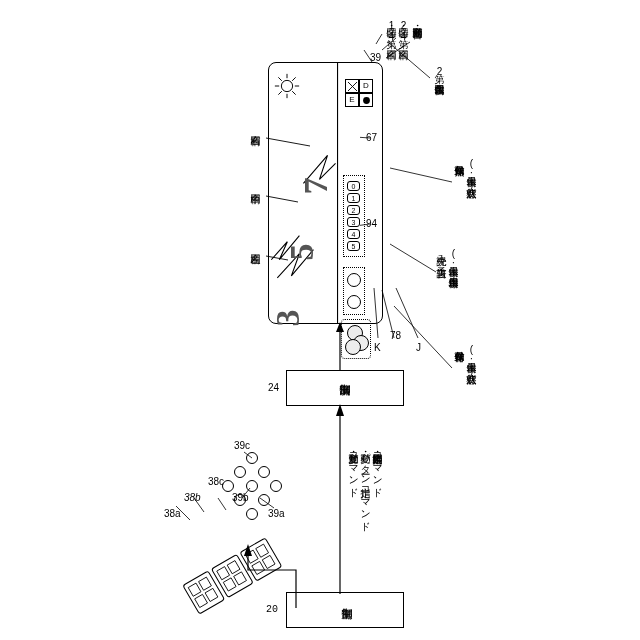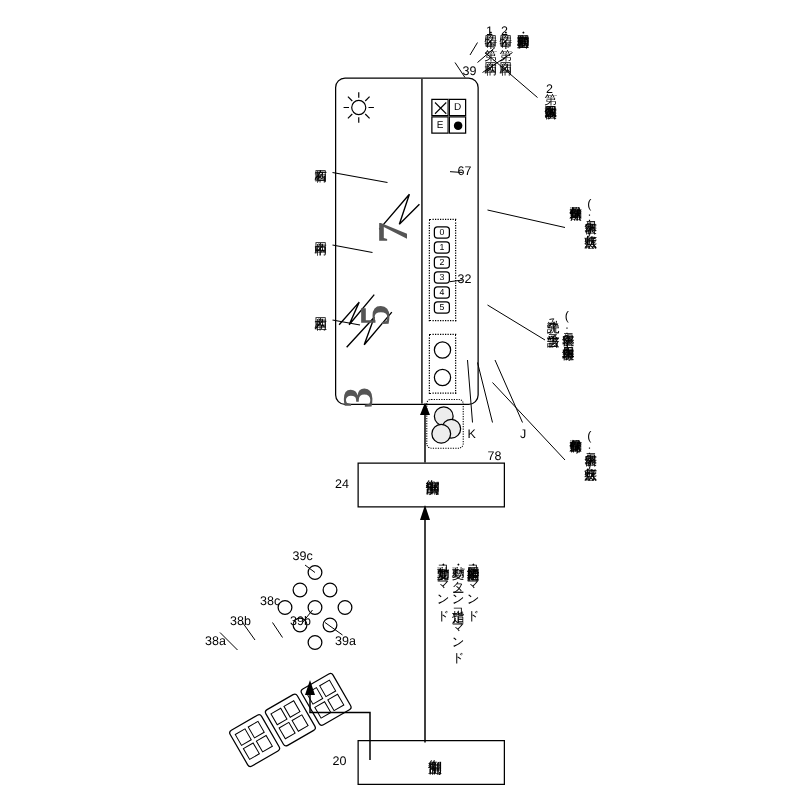--- a/index.html
+++ b/index.html
@@ -141,22 +141,22 @@
     <line x1="36" y1="18" x2="22" y2="30" stroke="#000" stroke-width="0.8"></line>
     <line x1="50" y1="22" x2="26" y2="38" stroke="#000" stroke-width="0.8"></line>
     <line x1="70" y1="58" x2="28" y2="22" stroke="#000" stroke-width="0.8"></line>
     <line x1="92" y1="162" x2="30" y2="148" stroke="#000" stroke-width="0.8"></line>
     <line x1="76" y1="252" x2="30" y2="224" stroke="#000" stroke-width="0.8"></line>
     <line x1="92" y1="348" x2="34" y2="286" stroke="#000" stroke-width="0.8"></line>
   </svg>
 
   <div class="num" style="left:370px;top:52px;">39</div>
   <div class="num" style="left:366px;top:132px;">67</div>
-  <div class="num" style="left:366px;top:218px;">32</div>
-  <div class="num" style="left:390px;top:360px;text-align:right;">78</div>
+  <div class="num" style="left:366px;top:218px;">94</div>
+  <div class="num" style="left:390px;top:330px;text-align:right;">78</div>
   <div class="num" style="left:374px;top:342px;">K</div>
   <div class="num" style="left:416px;top:342px;">J</div>
 
   <svg style="position:absolute;left:360px;top:40px;width:80px;height:320px;">
     <line x1="12" y1="22" x2="4" y2="10" stroke="#000" stroke-width="0.8"></line>
     <line x1="10" y1="98" x2="-20" y2="96" stroke="#000" stroke-width="0.8"></line>
     <line x1="10" y1="184" x2="-20" y2="188" stroke="#000" stroke-width="0.8"></line>
     <line x1="34" y1="298" x2="22" y2="250" stroke="#000" stroke-width="0.8"></line>
     <line x1="18" y1="298" x2="14" y2="248" stroke="#000" stroke-width="0.8"></line>
     <line x1="58" y1="298" x2="36" y2="248" stroke="#000" stroke-width="0.8"></line>
@@ -168,21 +168,21 @@
   <div class="num" style="left:268px;top:382px;">24</div>
 
   <svg style="position:absolute;left:330px;top:322px;width:20px;height:50px;">
     <line x1="10" y1="48" x2="10" y2="8" stroke="#000" stroke-width="1.2"></line>
     <polygon points="10,0 6,10 14,10" fill="#000"></polygon>
   </svg>
 
   <div class="box" style="left:286px;top:592px;width:118px;height:36px;">
     <div class="vt" style="font-size:11px;position:absolute;left:52px;top:6px;">主制御部</div>
   </div>
-  <div class="num" style="left:266px;top:604px;">20</div>
+  <div class="num" style="left:266px;top:604px;font-family:Liberation Mono, monospace;">20</div>
 
   <svg style="position:absolute;left:330px;top:404px;width:20px;height:192px;">
     <line x1="10" y1="190" x2="10" y2="10" stroke="#000" stroke-width="1.2"></line>
     <polygon points="10,0 6,12 14,12" fill="#000"></polygon>
   </svg>
 
   <div class="lbl vt" style="left:346px;top:446px;">・変動加算コマンド</div>
   <div class="lbl vt" style="left:358px;top:446px;">・変動パターン指定コマンド</div>
   <div class="lbl vt" style="left:370px;top:446px;">・装飾図柄指定コマンド</div>
 
@@ -219,21 +219,21 @@
     <div class="smallcirc" style="left:38px;top:14px;width:12px;height:12px;"></div>
     <div class="smallcirc" style="left:2px;top:28px;width:12px;height:12px;"></div>
     <div class="smallcirc" style="left:26px;top:28px;width:12px;height:12px;"></div>
     <div class="smallcirc" style="left:50px;top:28px;width:12px;height:12px;"></div>
     <div class="smallcirc" style="left:14px;top:42px;width:12px;height:12px;"></div>
     <div class="smallcirc" style="left:38px;top:42px;width:12px;height:12px;"></div>
     <div class="smallcirc" style="left:26px;top:56px;width:12px;height:12px;"></div>
   </div>
 
   <div class="num" style="left:164px;top:508px;">38a</div>
-  <div class="num" style="left:184px;top:492px;">38b</div>
+  <div class="num" style="left:184px;top:492px;font-style:italic;">38b</div>
   <div class="num" style="left:208px;top:476px;">38c</div>
   <div class="num" style="left:268px;top:508px;">39a</div>
   <div class="num" style="left:232px;top:492px;">39b</div>
   <div class="num" style="left:234px;top:440px;">39c</div>
 
   <svg style="position:absolute;left:160px;top:436px;width:140px;height:110px;">
     <line x1="16" y1="70" x2="30" y2="84" stroke="#000" stroke-width="0.8"></line>
     <line x1="34" y1="62" x2="44" y2="76" stroke="#000" stroke-width="0.8"></line>
     <line x1="58" y1="62" x2="66" y2="74" stroke="#000" stroke-width="0.8"></line>
     <line x1="82" y1="62" x2="90" y2="52" stroke="#000" stroke-width="0.8"></line>

